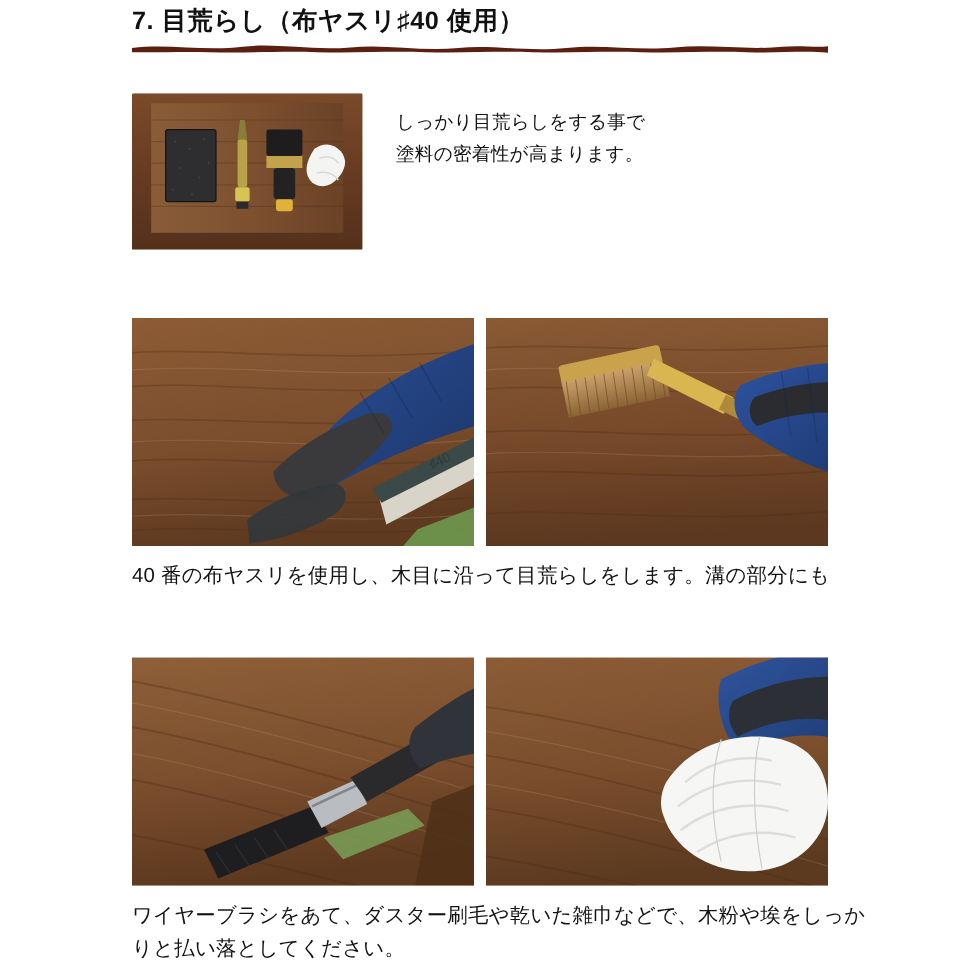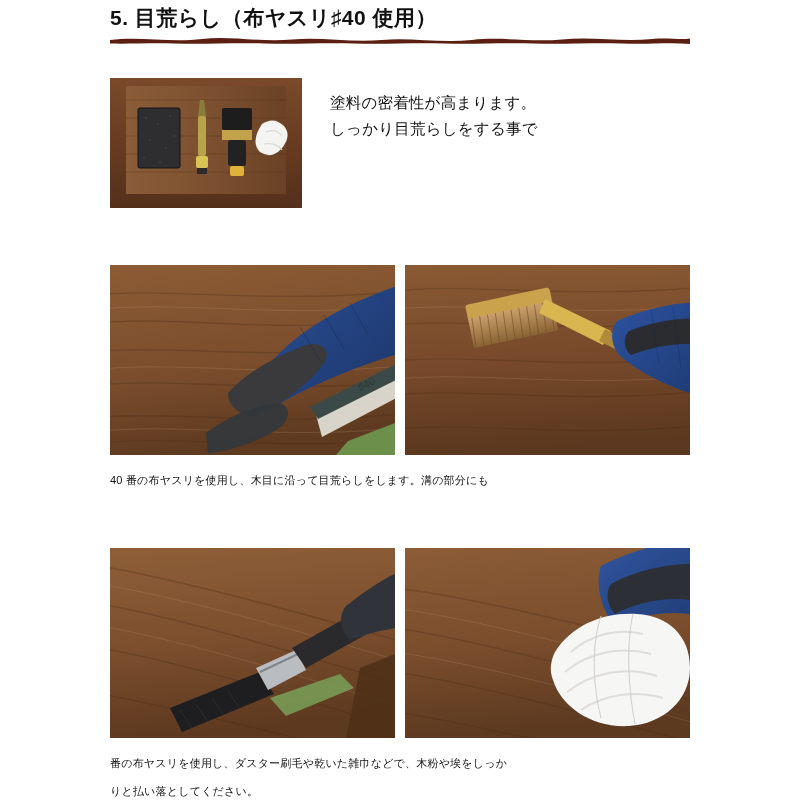--- a/index.html
+++ b/index.html
@@ -90,40 +90,40 @@
   }
   .photo {
     width: 285px;
     height: 190px;
     overflow: hidden;
     position: relative;
     background: #8a5a36;
   }
   .caption {
     margin-top: 11px;
-    font-size: 11px;
+    font-size: 17px;
     line-height: 28px;
     letter-spacing: 0.2px;
     color: #131313;
   }
   .caption .line { white-space: nowrap; }
 
   #row1 { top: 265px; }
   #row2 { top: 548px; }
 
   
   .photo svg, .intro-photo svg { display: block; width: 100%; height: 100%; }
 </style>
 </head>
 <body>
 
 <div class="page">
 
   <div class="header">
-    <div class="header-title">5. 目荒らし（布ヤスリ♯40 使用）</div>
+    <div class="header-title">7. 目荒らし（布ヤスリ♯40 使用）</div>
     <div class="header-rule">
       <svg viewBox="0 0 580 11" preserveAspectRatio="none" width="580" height="11">
         <path d="M0,6 C30,2 60,9 92,5 C120,1.5 150,8.5 182,5.5 C212,2.5 240,9 272,6 C300,3 330,9.5 362,6 C392,2.5 420,8.5 452,5.5 C482,2.5 512,8 542,5 C558,3.5 570,6 580,4.5 L580,10 C560,8 540,10.5 512,9.5 C480,8.5 455,10.5 424,9.5 C392,8.5 366,10.5 334,9.5 C302,8.5 276,10.5 244,9.5 C212,8.5 186,10.5 154,9.5 C122,8.5 96,10.5 64,9.5 C40,8.8 20,10 0,9.5 Z" fill="#5b1f12"></path>
       </svg>
     </div>
   </div>
 
   <div class="intro">
     <div class="intro-photo">
       <svg viewBox="0 0 192 130" preserveAspectRatio="none">
@@ -171,22 +171,22 @@
         <rect x="112" y="52" width="30" height="10" fill="#c2a24a"></rect>
         <rect x="118" y="62" width="18" height="26" rx="3" fill="#222222"></rect>
         <rect x="120" y="88" width="14" height="10" rx="2" fill="#e0b23a"></rect>
 
         <path d="M152,46 q12,-8 22,2 q8,10 -2,22 q-10,12 -22,4 q-10,-10 2,-28 Z" fill="#f4f4f2"></path>
         <path d="M156,54 q10,-4 16,4" fill="none" stroke="#d8d8d4" stroke-width="1.2"></path>
         <path d="M154,66 q12,-2 18,6" fill="none" stroke="#d8d8d4" stroke-width="1.2"></path>
       </svg>
     </div>
     <div class="intro-text">
+      <div class="line">しっかり目荒らしをする事で</div>
       <div class="line">塗料の密着性が高まります。</div>
-      <div class="line">しっかり目荒らしをする事で</div>
     </div>
   </div>
 
   <div class="row" id="row1">
     <div class="row-photos">
 
       <div class="photo">
         <svg viewBox="0 0 285 190" preserveAspectRatio="none">
           <defs>
             <linearGradient id="deck1" x1="0" y1="0" x2="0.2" y2="1">
@@ -381,18 +381,18 @@
           </g>
           <g fill="none" stroke="#cfcecb" stroke-width="1">
             <path d="M196,68 C188,92 186,130 196,170"></path>
             <path d="M228,66 C222,92 222,134 230,176"></path>
           </g>
         </svg>
       </div>
 
     </div>
     <div class="caption">
-      <div class="line">番の布ヤスリを使用し、ダスター刷毛や乾いた雑巾などで、木粉や埃をしっか</div>
+      <div class="line">ワイヤーブラシをあて、ダスター刷毛や乾いた雑巾などで、木粉や埃をしっか</div>
       <div class="line">りと払い落としてください。</div>
     </div>
   </div>
 
 </div>
 
 </body></html>

